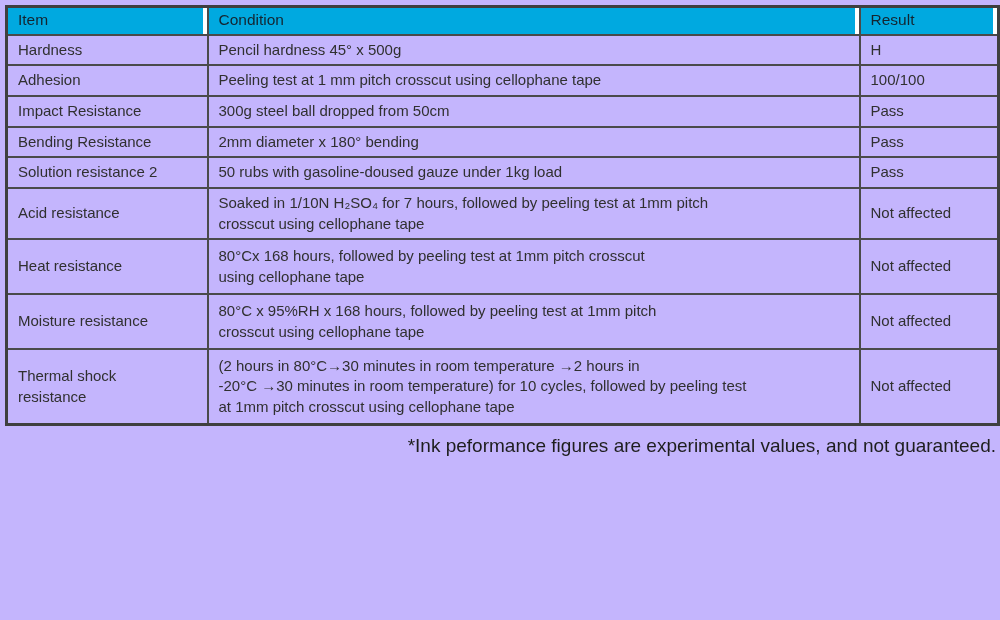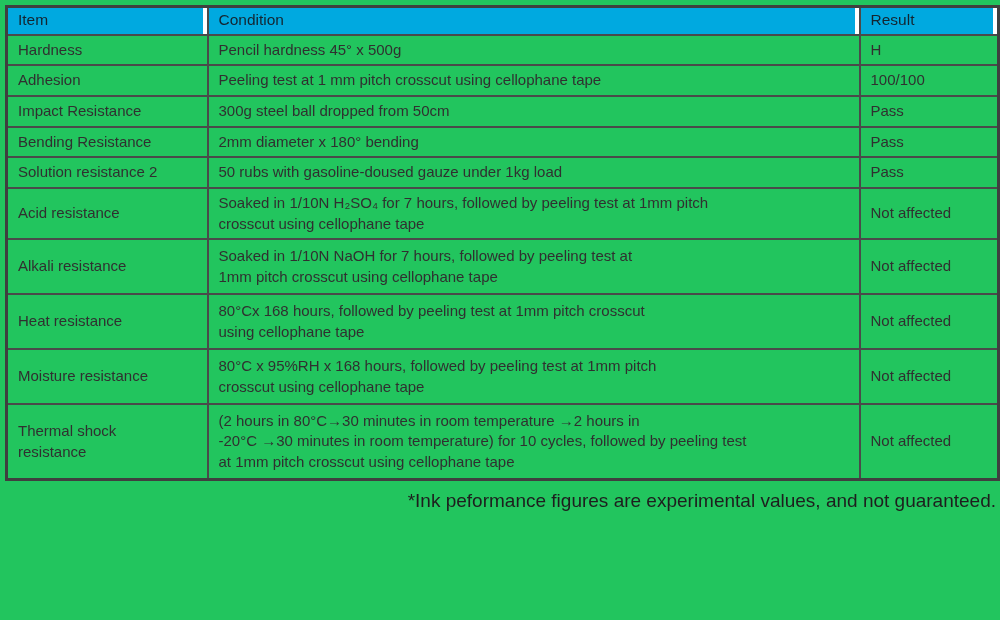--- a/index.html
+++ b/index.html
@@ -6,21 +6,21 @@
     margin: 0;
     padding: 0;
     background: #ffffff;
     font-family: "Liberation Sans", sans-serif;
   }
   .page {
     width: 1000px;
     height: 620px;
     box-sizing: border-box;
     padding: 5px 4px 0 5px;
-    background: #22c55e;
+    background: #c4b5fd;
     overflow: hidden;
   }
   table.spec-table {
     width: 992px;
     border-collapse: collapse;
     table-layout: fixed;
     border: 3px solid #3f3f3f;
   }
   table.spec-table th,
   table.spec-table td {
@@ -103,26 +103,20 @@
         <td class="condition-cell">50 rubs with gasoline-doused gauze under 1kg load</td>
         <td class="result-cell">Pass</td>
       </tr>
       <tr class="r2a">
         <td class="item-cell">Acid resistance</td>
         <td class="condition-cell">Soaked in 1/10N H₂SO₄ for 7 hours, followed by peeling test at 1mm pitch
 crosscut using cellophane tape</td>
         <td class="result-cell">Not affected</td>
       </tr>
       <tr class="r2">
-        <td class="item-cell">Alkali resistance</td>
-        <td class="condition-cell">Soaked in 1/10N NaOH for 7 hours, followed by peeling test at
-1mm pitch crosscut using cellophane tape</td>
-        <td class="result-cell">Not affected</td>
-      </tr>
-      <tr class="r2">
         <td class="item-cell">Heat resistance</td>
         <td class="condition-cell">80°Cx 168 hours, followed by peeling test at 1mm pitch crosscut
 using cellophane tape</td>
         <td class="result-cell">Not affected</td>
       </tr>
       <tr class="r2">
         <td class="item-cell">Moisture resistance</td>
         <td class="condition-cell">80°C x 95%RH x 168 hours, followed by peeling test at 1mm pitch
 crosscut using cellophane tape</td>
         <td class="result-cell">Not affected</td>

